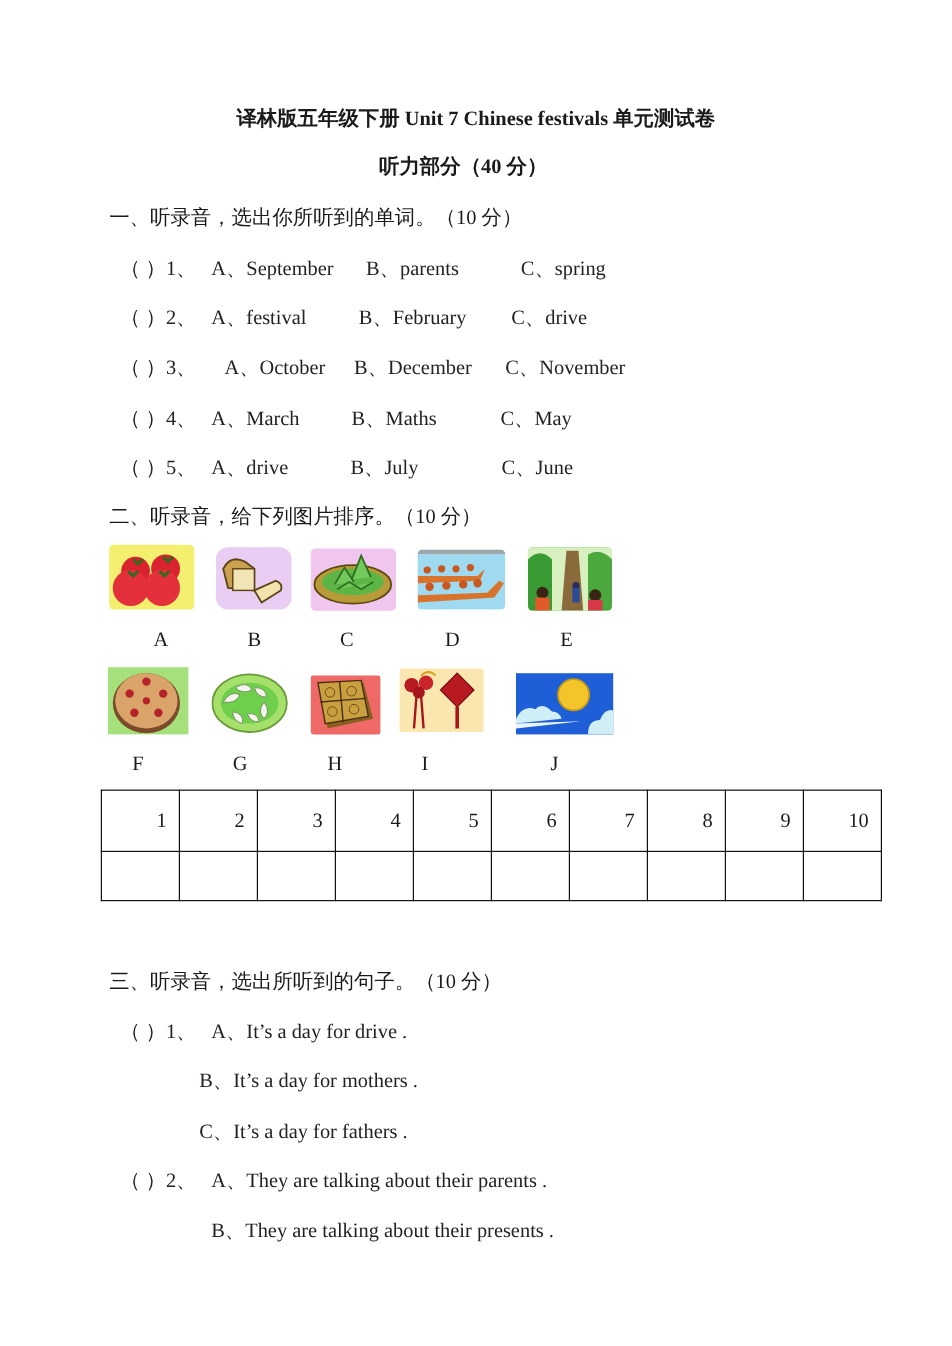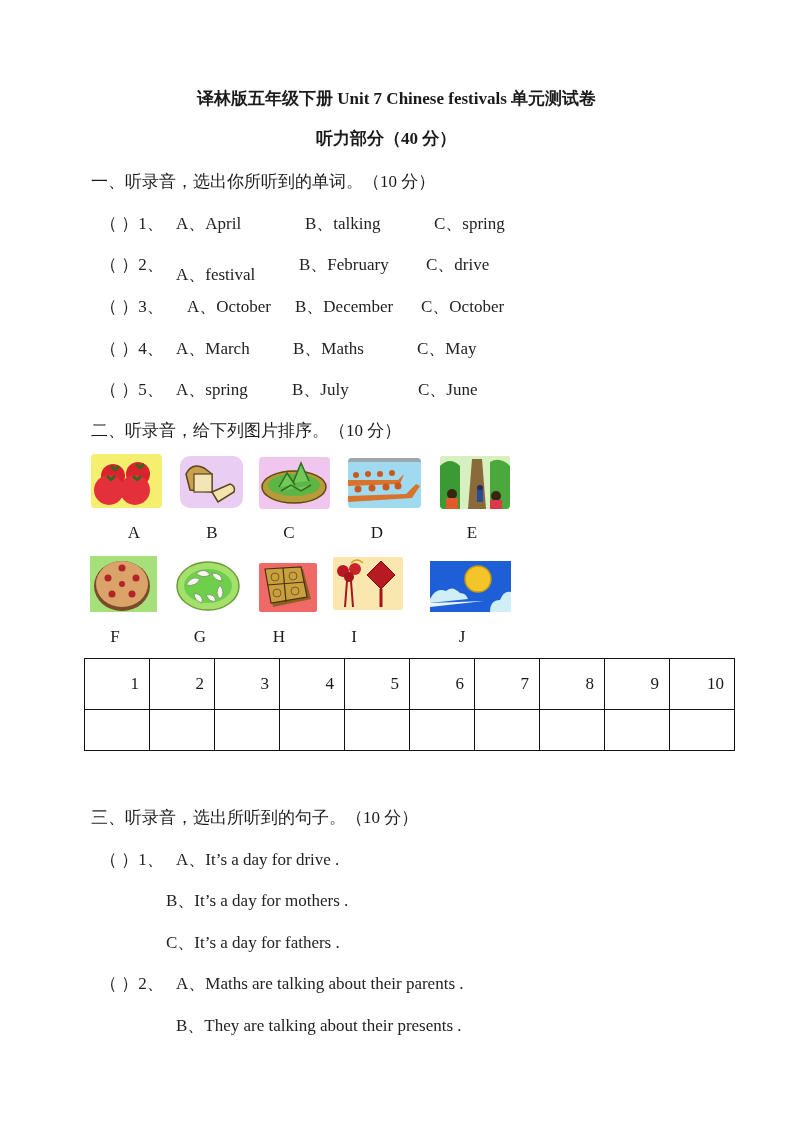--- a/index.html
+++ b/index.html
@@ -20,45 +20,45 @@
 </head>
 <body>
 
 <div class="abs title">译林版五年级下册  Unit 7 Chinese festivals  单元测试卷</div>
 <div class="abs subtitle">听力部分（40 分）</div>
 
 <div class="abs sec" style="top:170px">一、听录音，选出你所听到的单词。（10 分）</div>
 
 <div>
   <span class="abs q" style="top:212px;left:100px">（    ）1、</span>
-  <span class="abs q" style="top:212px;left:176px">A、April</span>
-  <span class="abs q" style="top:212px;left:305px">B、talking</span>
+  <span class="abs q" style="top:212px;left:176px">A、September</span>
+  <span class="abs q" style="top:212px;left:305px">B、parents</span>
   <span class="abs q" style="top:212px;left:434px">C、spring</span>
 </div>
 <div>
   <span class="abs q" style="top:253px;left:100px">（    ）2、</span>
-  <span class="abs q" style="top:263px;left:176px">A、festival</span>
+  <span class="abs q" style="top:253px;left:176px">A、festival</span>
   <span class="abs q" style="top:253px;left:299px">B、February</span>
   <span class="abs q" style="top:253px;left:426px">C、drive</span>
 </div>
 <div>
   <span class="abs q" style="top:295px;left:100px">（    ）3、</span>
   <span class="abs q" style="top:295px;left:187px">A、October</span>
   <span class="abs q" style="top:295px;left:295px">B、December</span>
-  <span class="abs q" style="top:295px;left:421px">C、October</span>
+  <span class="abs q" style="top:295px;left:421px">C、November</span>
 </div>
 <div>
   <span class="abs q" style="top:337px;left:100px">（    ）4、</span>
   <span class="abs q" style="top:337px;left:176px">A、March</span>
   <span class="abs q" style="top:337px;left:293px">B、Maths</span>
   <span class="abs q" style="top:337px;left:417px">C、May</span>
 </div>
 <div>
   <span class="abs q" style="top:378px;left:100px">（    ）5、</span>
-  <span class="abs q" style="top:378px;left:176px">A、spring</span>
+  <span class="abs q" style="top:378px;left:176px">A、drive</span>
   <span class="abs q" style="top:378px;left:292px">B、July</span>
   <span class="abs q" style="top:378px;left:418px">C、June</span>
 </div>
 
 <div class="abs sec" style="top:419px">二、听录音，给下列图片排序。（10 分）</div>
 
 <div class="img" style="left:91px;top:454px;width:71px;height:54px;background:#f4ef6e">
   <svg width="71" height="54" viewBox="0 0 71 54">
     <circle cx="22" cy="22" r="12" fill="#d9232e"></circle>
     <circle cx="47" cy="20" r="12" fill="#d9232e"></circle>
@@ -219,15 +219,15 @@
 <div class="abs sec" style="top:806px">三、听录音，选出所听到的句子。（10 分）</div>
 
 <div>
   <span class="abs q" style="top:848px;left:100px">（    ）1、</span>
   <span class="abs q" style="top:848px;left:176px">A、It’s a day for drive .</span>
   <span class="abs q" style="top:889px;left:166px">B、It’s a day for mothers .</span>
   <span class="abs q" style="top:931px;left:166px">C、It’s a day for fathers .</span>
 </div>
 <div>
   <span class="abs q" style="top:972px;left:100px">（    ）2、</span>
-  <span class="abs q" style="top:972px;left:176px">A、Maths are talking about their parents .</span>
+  <span class="abs q" style="top:972px;left:176px">A、They are talking about their parents .</span>
   <span class="abs q" style="top:1014px;left:176px">B、They are talking about their presents .</span>
 </div>
 
 </body></html>

